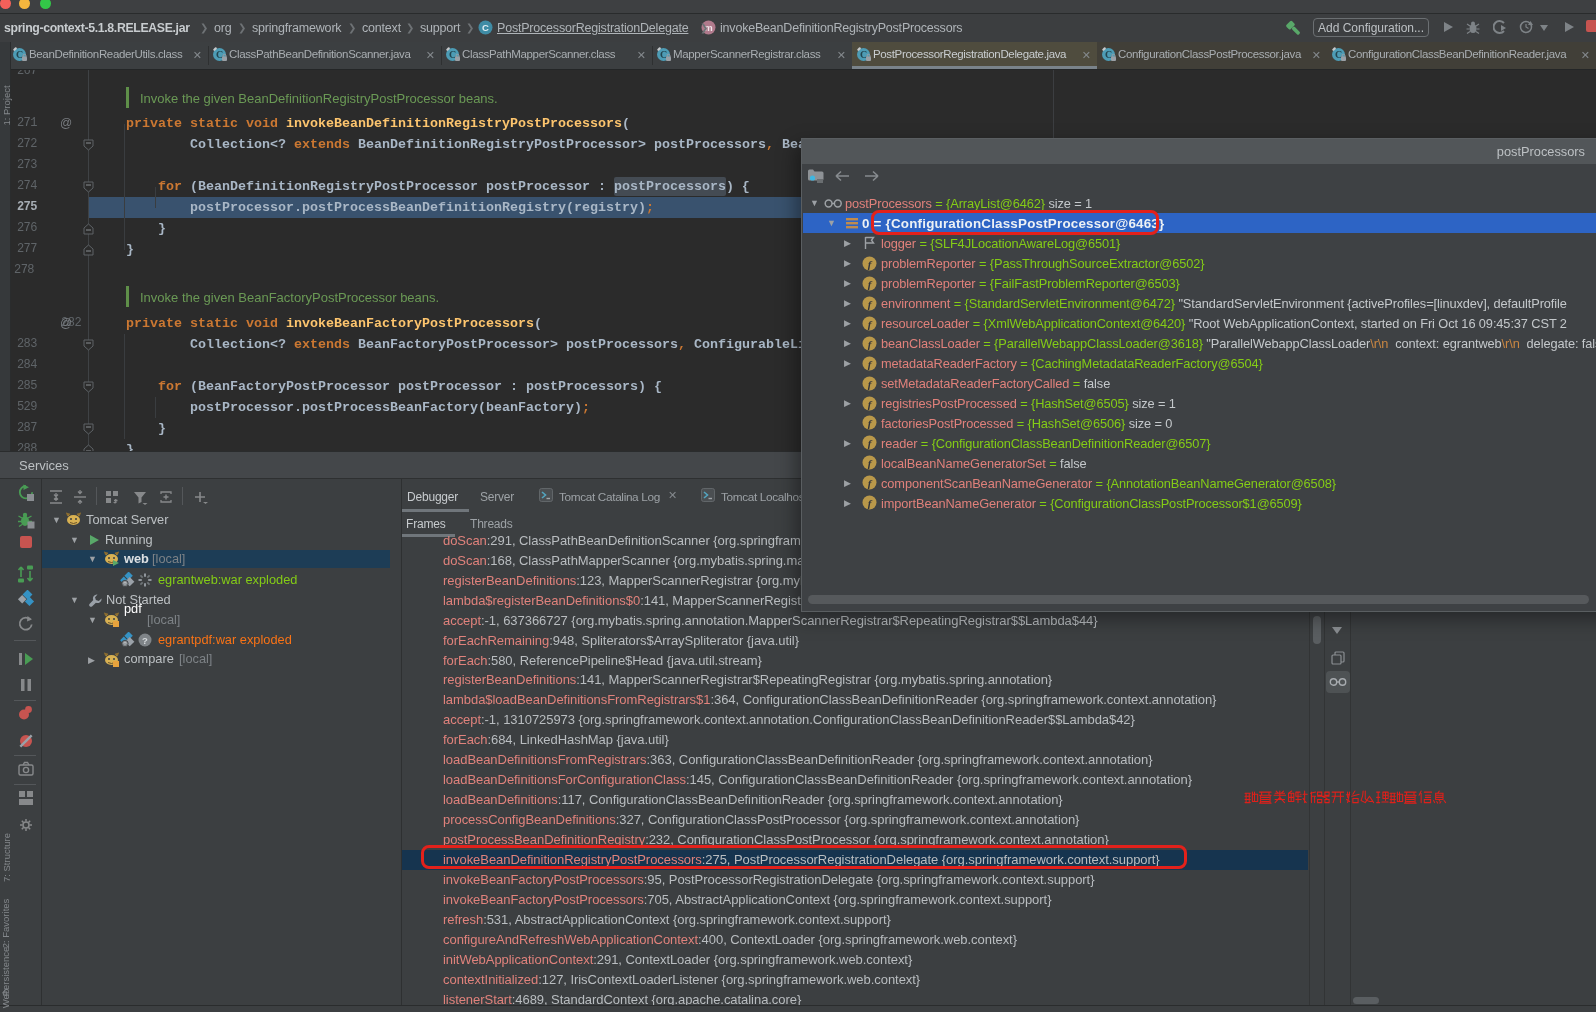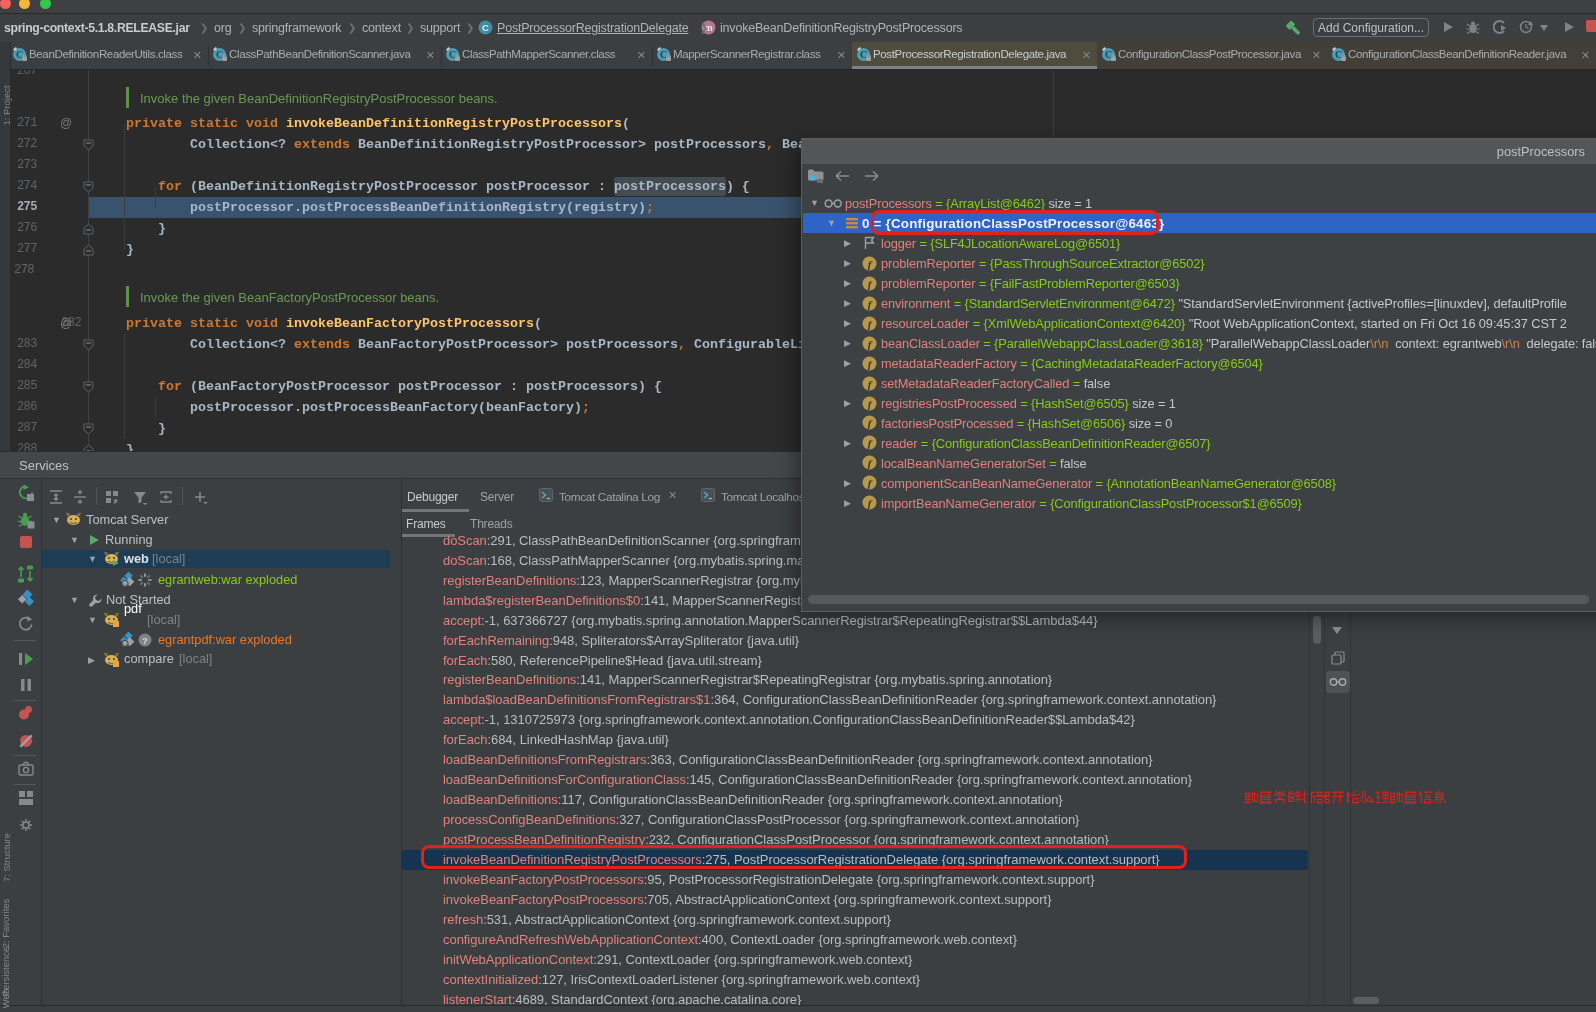--- a/index.html
+++ b/index.html
@@ -213,21 +213,21 @@
 <div class="code" style="left:115.0px;top:169.2px;">}</div>
 <div class="lnum" style="left:0px;top:193.3px;text-align:center;">278</div>
 <div class="cmt" style="left:129px;top:219.5px;">Invoke the given BeanFactoryPostProcessor beans.</div>
 <div class="lnum" style="left:6px;top:245.5px;padding-left:44px;">282</div>
 <div class="code" style="left:115.0px;top:242.5px;"><span class="kw">private static void </span><span class="mtd">invokeBeanFactoryPostProcessors</span>(</div>
 <div class="lnum" style="left:0px;top:266.6px;">283</div>
 <div class="code" style="left:179.0px;top:263.6px;">Collection&lt;? <span class="kw">extends</span> BeanFactoryPostProcessor&gt; postProcessors<span class="orn">,</span> ConfigurableListableBeanFactory beanFactory) {</div>
 <div class="lnum" style="left:0px;top:287.7px;">284</div>
 <div class="lnum" style="left:0px;top:308.8px;">285</div>
 <div class="code" style="left:147.0px;top:305.8px;"><span class="kw">for</span> (BeanFactoryPostProcessor postProcessor : postProcessors) {</div>
-<div class="lnum" style="left:0px;top:329.9px;">286</div>
+<div class="lnum" style="left:0px;top:329.9px;">529</div>
 <div class="code" style="left:179.0px;top:326.9px;">postProcessor.postProcessBeanFactory(beanFactory)<span class="orn">;</span></div>
 <div class="lnum" style="left:0px;top:351.0px;">287</div>
 <div class="code" style="left:147.0px;top:348.0px;">}</div>
 <div class="lnum" style="left:0px;top:372.1px;">288</div>
 <div class="code" style="left:115.0px;top:369.1px;">}</div>
 <div class="abs" style="left:49px;top:45.6px;font-size:12px;color:#787C80;">@</div>
 <div class="abs" style="left:49px;top:245.5px;font-size:12px;color:#787C80;">@</div>
 <svg class="abs" style="left:72px;top:68.7px;" width="11" height="12" viewBox="0 0 11 12">
       <polygon points="1,1 10,1 10,7 5.5,11 1,7" fill="#2B2B2B" stroke="#5E6367" stroke-width="1"></polygon>
       <line x1="3" y1="4" x2="8" y2="4" stroke="#8A8F93" stroke-width="1"></line>

